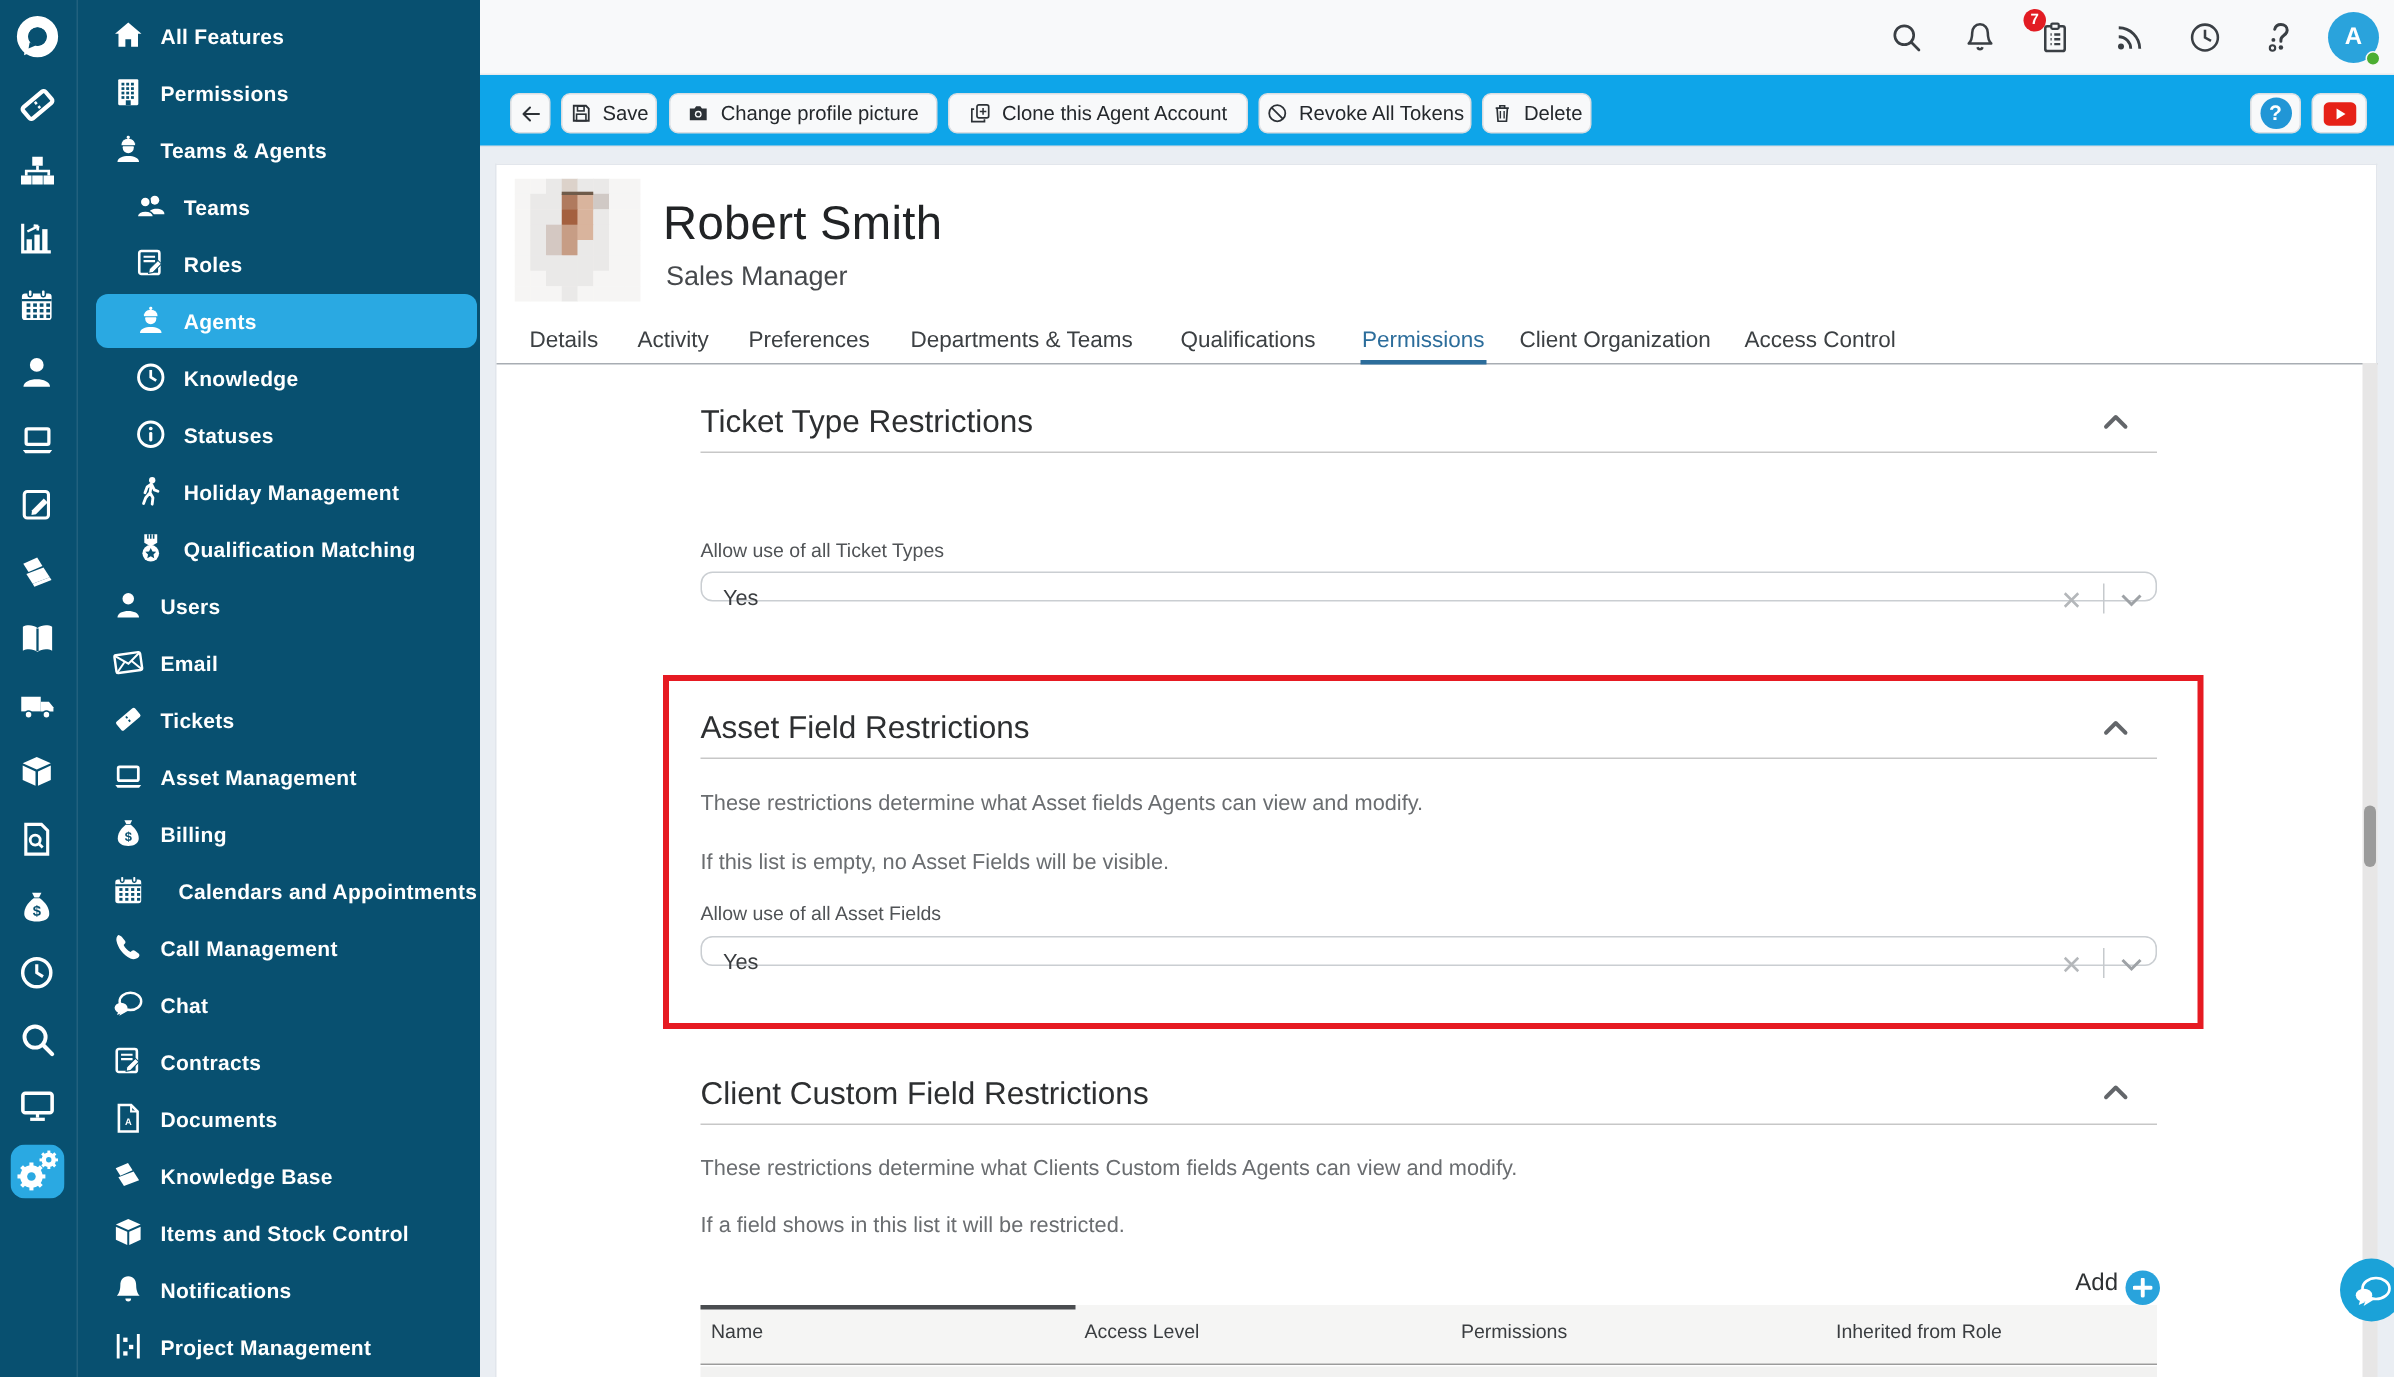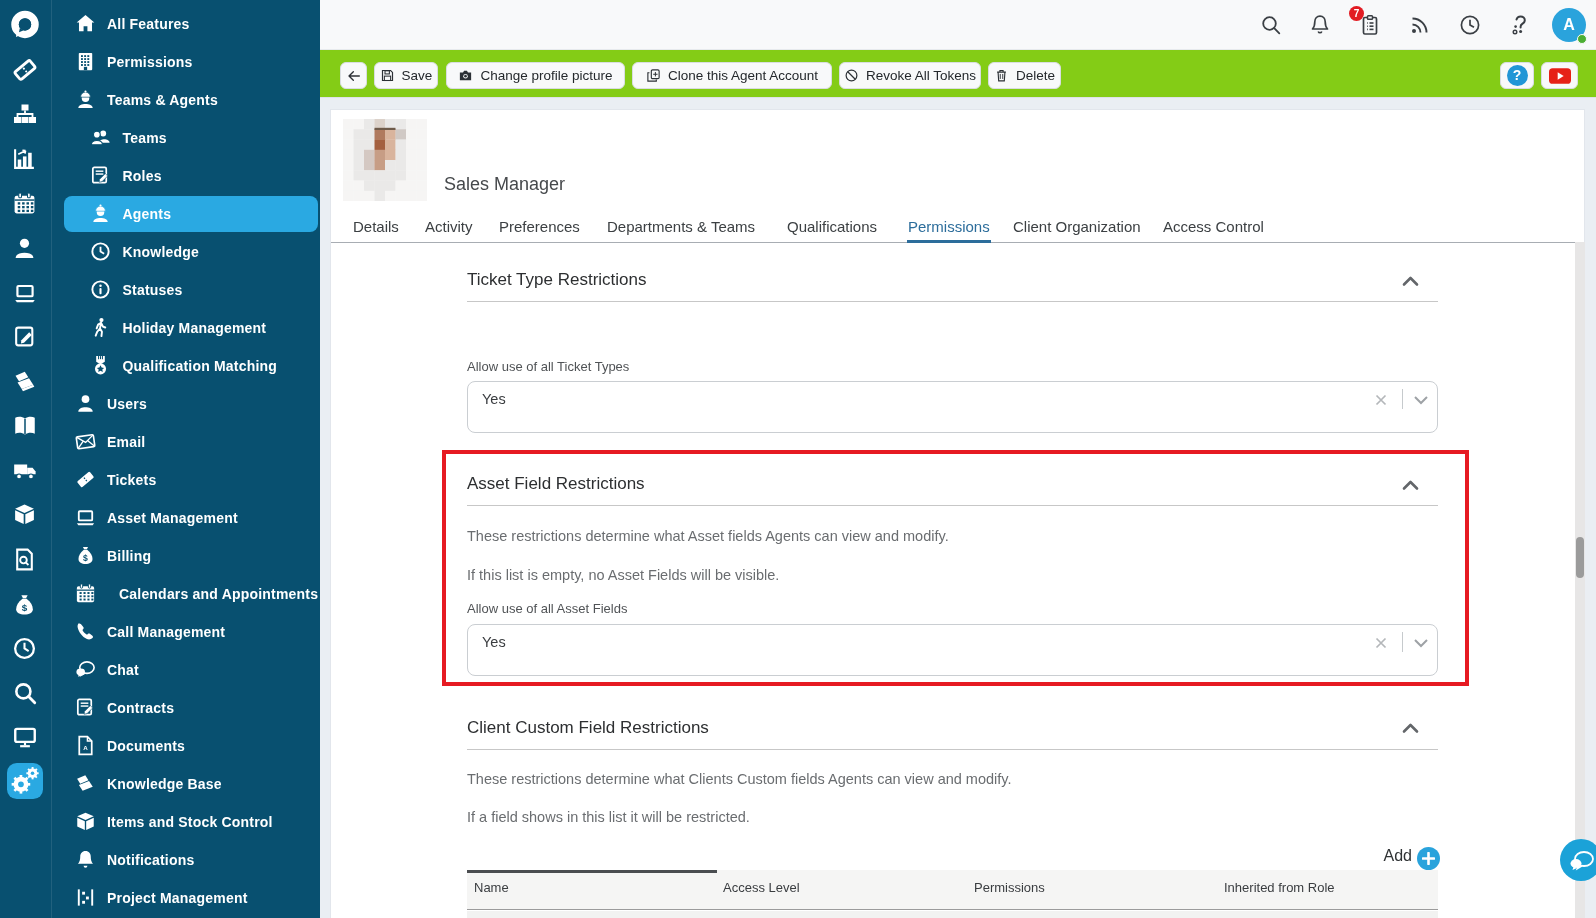--- a/index.html
+++ b/index.html
@@ -7,32 +7,32 @@
     font-family:"Liberation Sans", sans-serif; }
   .stage { position:absolute; left:0; top:0; width:1596px; height:918px; overflow:hidden; }
   .abs { position:absolute; }
   .side { position:absolute; left:0; top:0; width:320px; height:918px; background:#085070; }
   .sidesep { position:absolute; left:51px; top:0; width:1px; height:918px; background:rgba(255,255,255,0.10); }
   .mrow { position:absolute; color:#fff; font-size:14px; font-weight:bold; white-space:nowrap; letter-spacing:.2px; }
   .hl { position:absolute; left:64px; width:254px; height:36px; background:#2aa9e2; border-radius:8px; }
   .topbar { position:absolute; left:320px; top:0; width:1276px; height:50px; background:#f8f9fa; border-bottom:1px solid #e7eaed; }
   .crumb { position:absolute; left:22px; top:17px; font-size:14px; color:#35393d;margin-top:36px; }
   .crumb .sep { color:#8a9197; padding:0 8px; font-size:12px; }
-  .toolbar { position:absolute; left:320px; top:50px; width:1276px; height:48px; background:#84cc16; border-bottom:1px solid #dee2e7; }
+  .toolbar { position:absolute; left:320px; top:50px; width:1276px; height:48px; background:#0ea5e9; border-bottom:1px solid #dee2e7; }
   .tbtn { position:absolute; top:12px; height:27px; background:#f8f9fa; border:1px solid #d9dde1; border-radius:6px;
      font-size:13.5px; color:#24282c; display:flex; align-items:center; justify-content:center; gap:7px; white-space:nowrap; }
   .pagebg { position:absolute; left:320px; top:98px; width:1276px; height:820px; background:#eaeef3; }
   .card { position:absolute; left:330px; top:109px; width:1255px; height:812px; background:#fff; border:1px solid #e2e6ec; border-bottom:none; }
   .scrolltrack { position:absolute; left:1575px; top:242px; width:10px; height:676px; background:#e7e6e6; }
   .scrollthumb { position:absolute; left:1576px; top:537px; width:8px; height:41px; background:#9b9b9b; border-radius:4px; }
   .tabtxt { position:absolute; top:0; font-size:15px; color:#3c4043; white-space:nowrap; }
-  .htxt { font-size:17px; color:#2d2f31; white-space:nowrap; }
+  .htxt { font-size:21px; color:#2d2f31; white-space:nowrap; }
   .desc { font-size:14.5px; color:#6a6d70; white-space:nowrap; }
   .lbl { font-size:13px; color:#505356; white-space:nowrap; }
-  .selbox { position:absolute; left:467px; width:971px; height:52px; border:1px solid #caced2; border-radius:8px; background:#fff;text-align:center; }
+  .selbox { position:absolute; left:467px; width:971px; height:20px; border:1px solid #caced2; border-radius:8px; background:#fff;text-align:center; }
   .selbox .val { position:absolute; left:14px; top:9px; font-size:14.5px; color:#3a3d40; }
   .divline { position:absolute; left:467px; width:971px; height:1px; background:#c7c7c7; }
   .secchev { position:absolute; left:1402px; width:17px; height:12px; }
 </style>
 </head>
 <body>
 <div class="stage">
   <div class="side"></div>
   <div class="sidesep"></div>
   <svg class="abs" style="left:10px;top:10px" width="30" height="30" viewBox="0 0 24 24">
@@ -484,20 +484,21 @@
       <rect x="0.0" y="71.8" width="10.8" height="10.6" fill="#f6f5f4"></rect>
       <rect x="10.5" y="71.8" width="10.8" height="10.6" fill="#f6f5f4"></rect>
       <rect x="21.0" y="71.8" width="10.8" height="10.6" fill="#f6f5f4"></rect>
       <rect x="31.5" y="71.8" width="10.8" height="10.6" fill="#eae9e8"></rect>
       <rect x="42.0" y="71.8" width="10.8" height="10.6" fill="#f6f5f4"></rect>
       <rect x="52.5" y="71.8" width="10.8" height="10.6" fill="#f6f5f4"></rect>
       <rect x="63.0" y="71.8" width="10.8" height="10.6" fill="#f6f5f4"></rect>
       <rect x="73.5" y="71.8" width="10.8" height="10.6" fill="#f6f5f4"></rect>
       <rect x="31.5" y="8.8" width="21.0" height="2.2" fill="#6f5b4a"></rect>
     </svg>
+  <div class="abs" style="left:442px;top:130px;font-size:31.5px;color:#212325;letter-spacing:0.2px">Robert Smith</div>
   <div class="abs" style="left:444px;top:174px;font-size:18px;color:#46494c">Sales Manager</div>
   <div class="abs" style="left:331px;top:242px;width:1254px;height:1px;background:#a8adb3"></div>
   <div class="tabtxt" style="left:353px;top:218px;color:#3c4043">Details</div>
   <div class="tabtxt" style="left:425px;top:218px;color:#3c4043">Activity</div>
   <div class="tabtxt" style="left:499px;top:218px;color:#3c4043">Preferences</div>
   <div class="tabtxt" style="left:607px;top:218px;color:#3c4043">Departments &amp; Teams</div>
   <div class="tabtxt" style="left:787px;top:218px;color:#3c4043">Qualifications</div>
   <div class="tabtxt" style="left:908px;top:218px;color:#2c6d9b">Permissions</div>
   <div class="tabtxt" style="left:1013px;top:218px;color:#3c4043">Client Organization</div>
   <div class="tabtxt" style="left:1163px;top:218px;color:#3c4043">Access Control</div>

